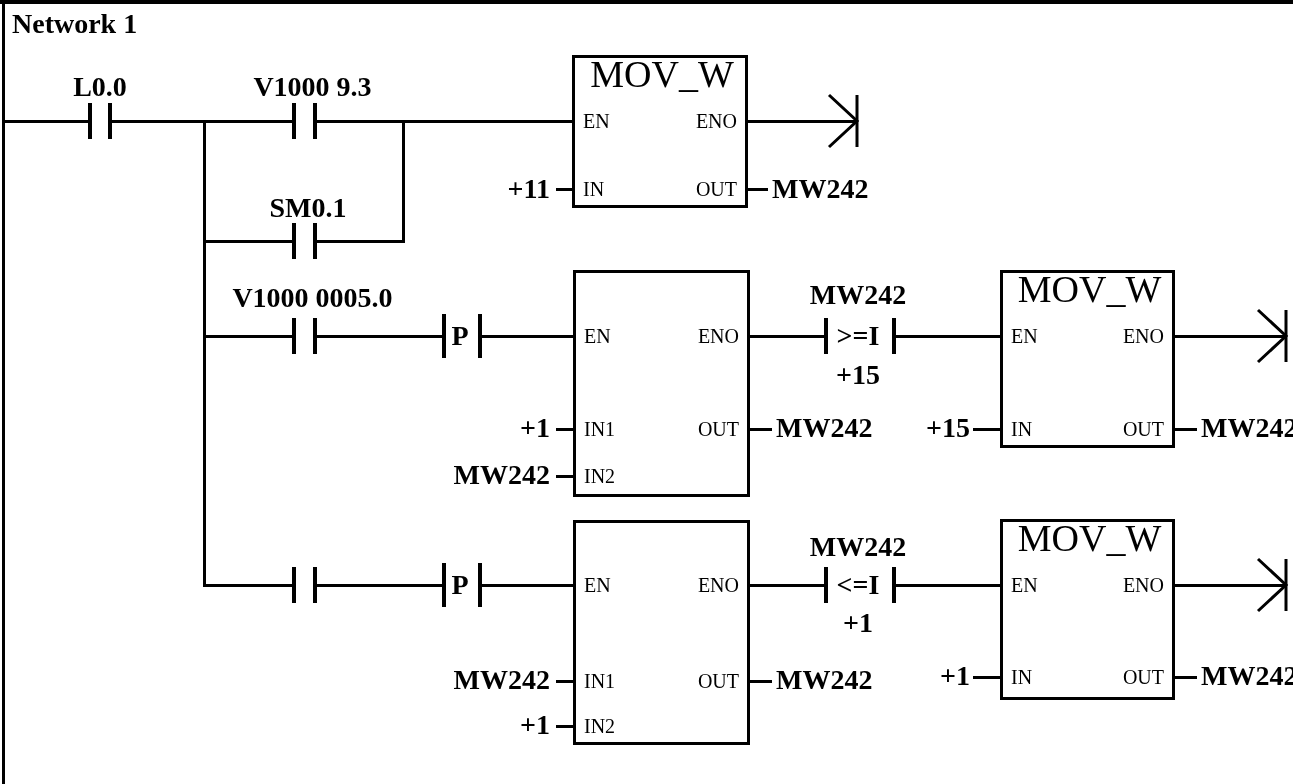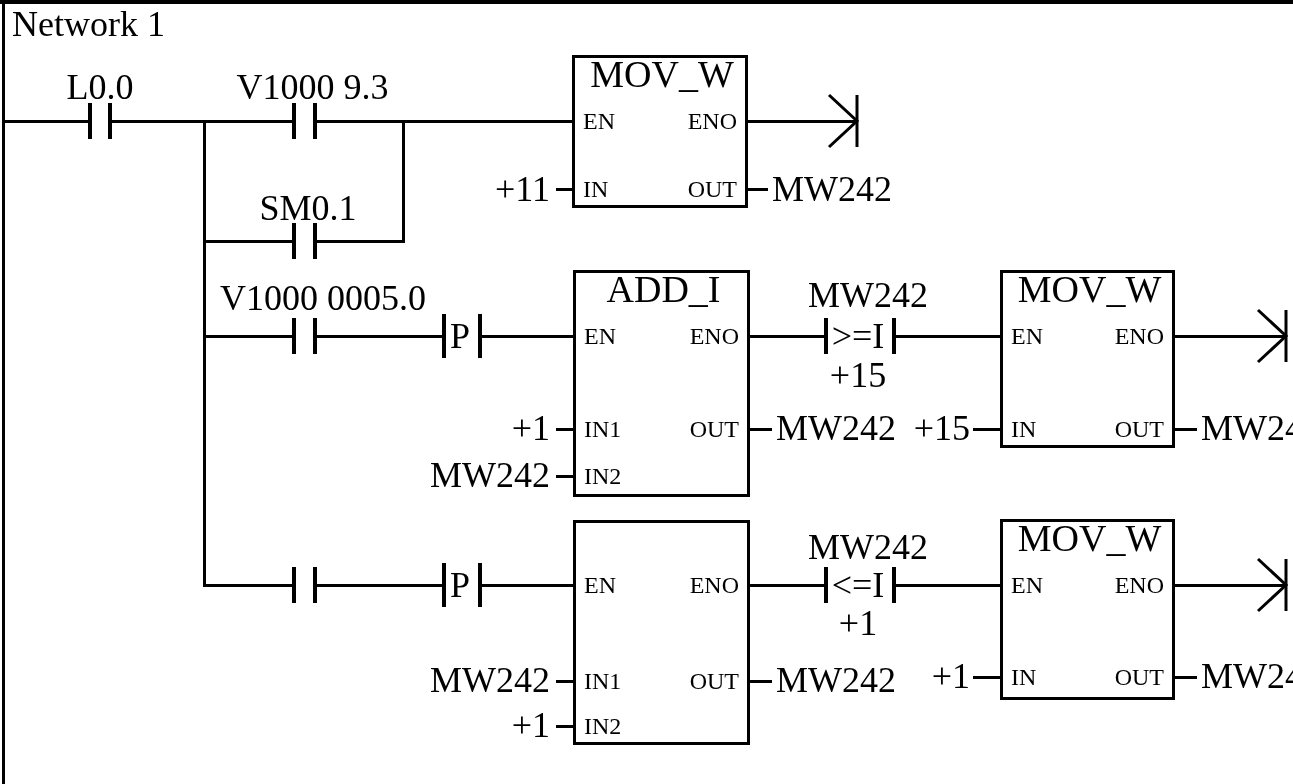--- a/index.html
+++ b/index.html
@@ -1,25 +1,25 @@
 <!DOCTYPE html>
 <html><head>
 <meta charset="utf-8">
 <style>
   html,body{margin:0;padding:0;background:#fff;}
   .canvas{position:relative;width:1293px;height:784px;background:#fff;overflow:hidden;
           font-family:"Liberation Serif", serif;color:#000;}
   .hl{position:absolute;height:3px;background:#000;}
   .vl{position:absolute;width:3px;background:#000;}
   .bar{position:absolute;width:4px;background:#000;}
-  .lbl{position:absolute;font-size:36px;line-height:30px;white-space:nowrap;}
+  .lbl{position:absolute;font-size:28px;line-height:30px;white-space:nowrap;font-weight:bold;}
   .ctr{text-align:center;}
   .rt{text-align:right;}
   .box{position:absolute;border:3px solid #000;box-sizing:border-box;background:#fff;}
-  .blbl{position:absolute;font-size:24px;line-height:30px;white-space:nowrap;}
+  .blbl{position:absolute;font-size:20px;line-height:30px;white-space:nowrap;}
   .btitle{position:absolute;left:4px;right:0;text-align:center;font-size:38px;line-height:30px;}
   .arrow{position:absolute;}
 </style>
 </head>
 <body>
 
 <div class="canvas">
 
   <div class="hl" style="left:0;top:0;width:1293px;height:4px"></div>
   <div class="vl" style="left:2px;top:0;height:784px"></div>
@@ -74,21 +74,20 @@
 
   <div class="bar" style="left:292px;top:318px;height:36px"></div>
   <div class="bar" style="left:313px;top:318px;height:36px"></div>
   <div class="lbl ctr" style="left:220px;top:283px;width:185px">V1000 0005.0</div>
 
   <div class="bar" style="left:442px;top:314px;height:44px"></div>
   <div class="bar" style="left:478px;top:314px;height:44px"></div>
   <div class="lbl ctr" style="left:446px;top:321px;width:28px">P</div>
 
   <div class="box" style="left:573px;top:270px;width:177px;height:227px">
-    <div class="btitle" style="top:1px">ADD_I</div>
     <div class="blbl" style="left:8px;top:48px">EN</div>
     <div class="blbl" style="right:8px;top:48px">ENO</div>
     <div class="blbl" style="left:8px;top:141px">IN1</div>
     <div class="blbl" style="right:8px;top:141px">OUT</div>
     <div class="blbl" style="left:8px;top:188px">IN2</div>
   </div>
   <div class="hl" style="left:556px;top:428px;width:17px"></div>
   <div class="lbl rt" style="left:420px;top:413px;width:130px">+1</div>
   <div class="hl" style="left:556px;top:475px;width:17px"></div>
   <div class="lbl rt" style="left:420px;top:460px;width:130px">MW242</div>

